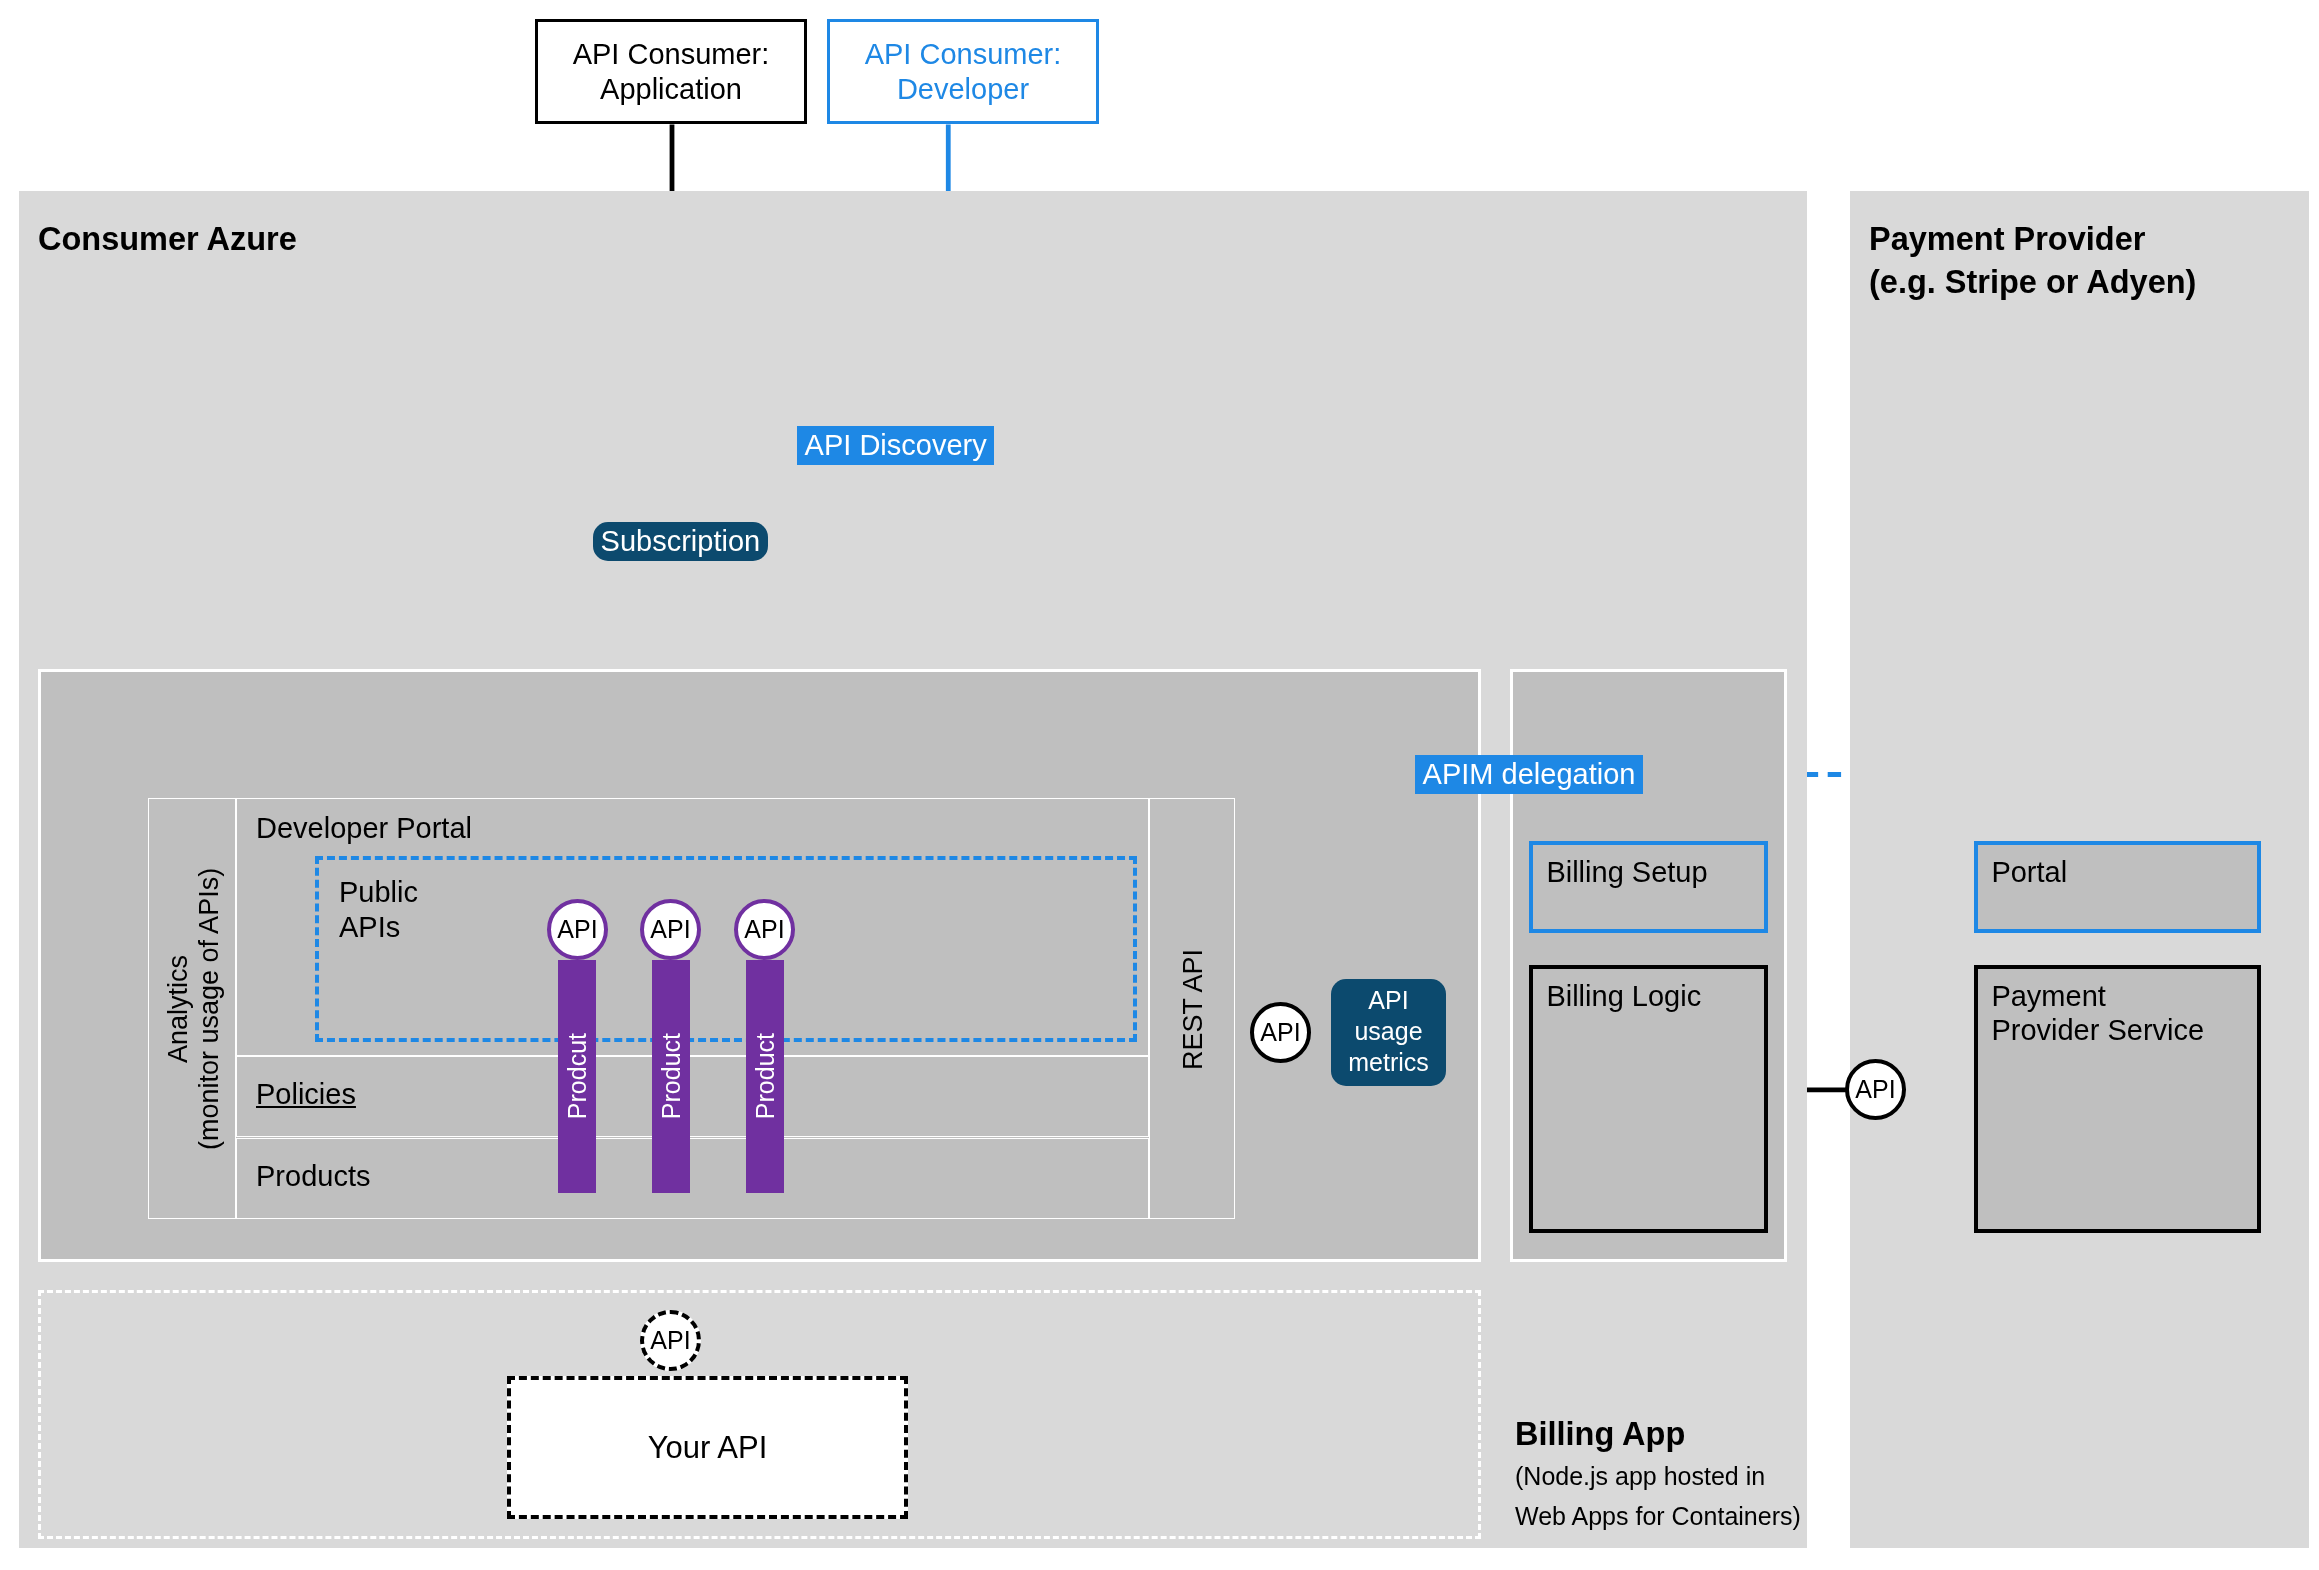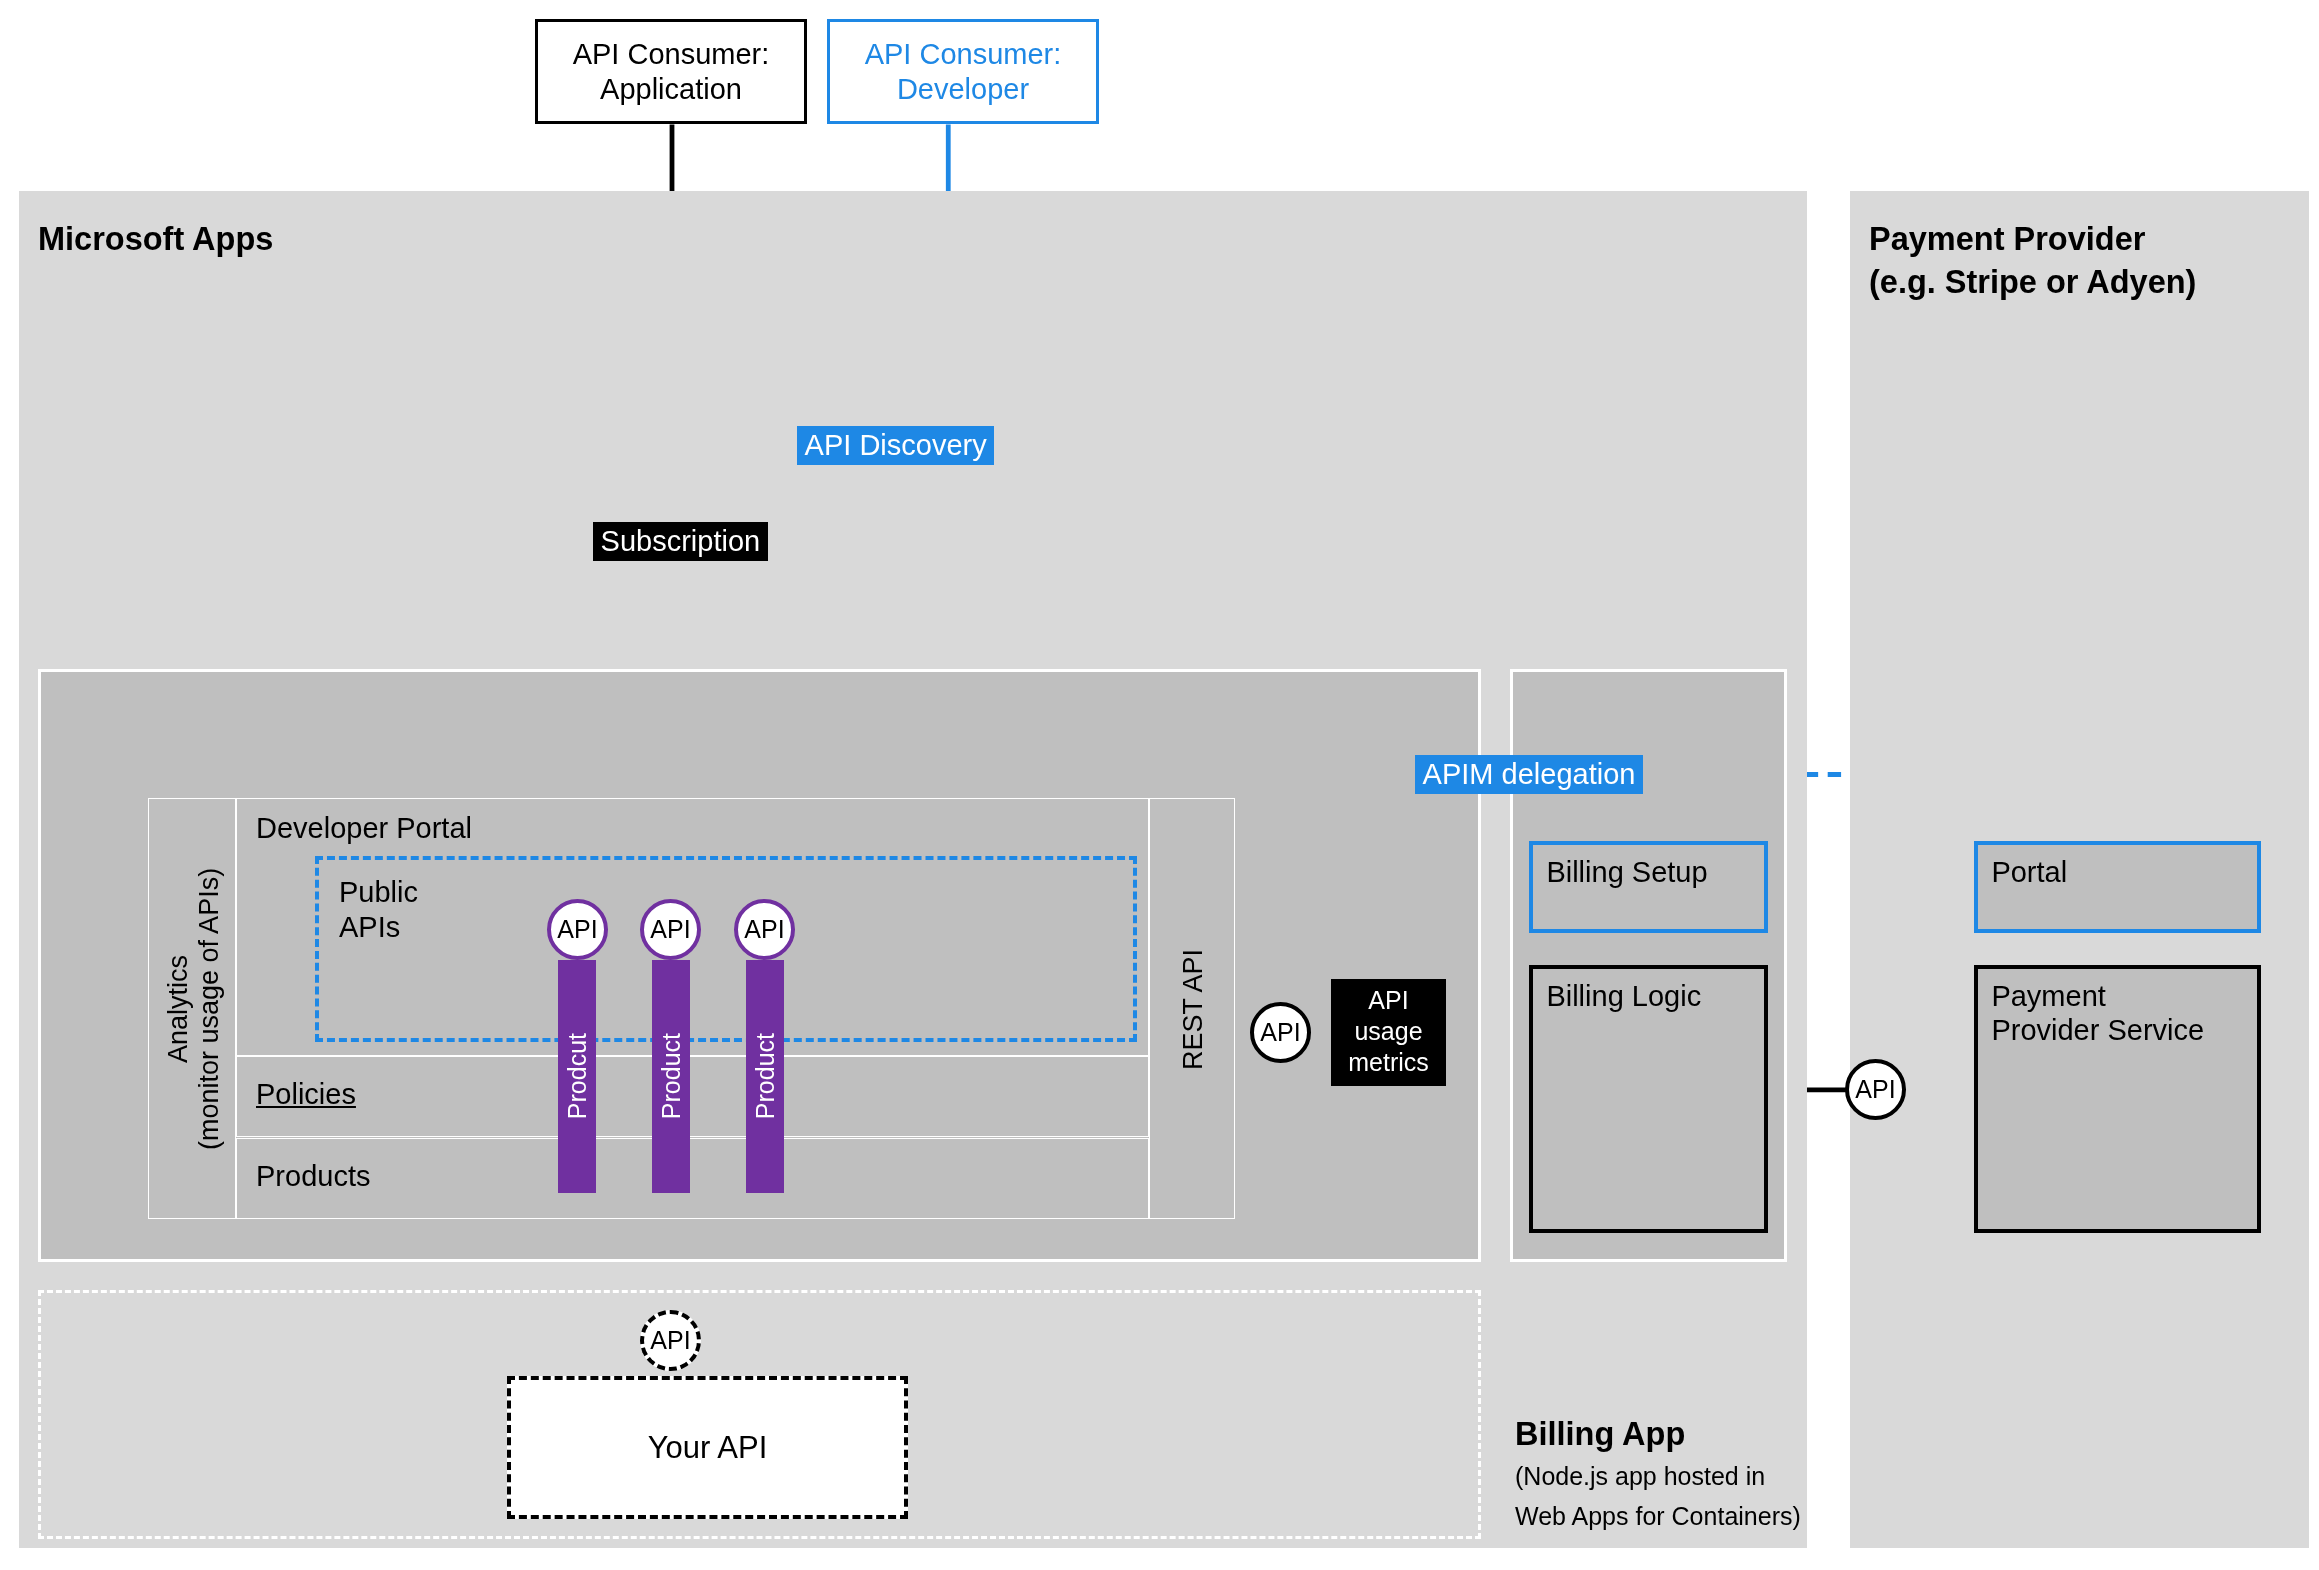--- a/index.html
+++ b/index.html
@@ -25,25 +25,26 @@
   }
   .label {
     position: absolute;
     font-size: 29px;
     line-height: 1.2;
   }
   .label.bold { font-weight: 700; font-size: 32.5px; }
   .label.small { font-size: 25px; }
   .tag-black {
     position: absolute;
-    background: #000000;
+    background: #0c4a6e;
     color: #fff;
     font-size: 29px;
     padding: 1.9px 7.6px;
     line-height: 1.2;
+    border-radius: 15px;
   }
   .tag-blue {
     position: absolute;
     background: #1e88e5;
     color: #fff;
     font-size: 29px;
     padding: 1.9px 7.6px;
     line-height: 1.2;
   }
   .api-circle {
@@ -129,21 +130,21 @@
     <div class="label" style="position:static;">API Consumer:</div>
     <div class="label" style="position:static;">Application</div>
   </div>
 
   <div class="box" style="left:827px; top:19px; width:272px; height:105px; text-align:center; padding-top:15.3px; border-color:#1e88e5;">
     <div class="label" style="position:static; color:#1e88e5;">API Consumer:</div>
     <div class="label" style="position:static; color:#1e88e5;">Developer</div>
   </div>
 
   <div class="panel" style="left:19px; top:191px; width:1788px; height:1357px;"></div>
-  <div class="label bold" style="left:38px; top:220px;">Microsoft Apps</div>
+  <div class="label bold" style="left:38px; top:220px;">Consumer Azure</div>
 
   <div class="panel" style="left:1850px; top:191px; width:459px; height:1357px;"></div>
   <div class="label bold" style="left:1869px; top:220px;">Payment Provider</div>
   <div class="label bold" style="left:1869px; top:263px;">(e.g. Stripe or Adyen)</div>
 
   <div style="position:absolute; left:38px; top:669px; width:1443px; height:593px; border:3.8px solid #fff; background:#bfbfbf;"></div>
 
   <div style="position:absolute; left:148px; top:798px; width:88px; height:421px; border:1.9px solid #fff; background:#bfbfbf;">
     <div class="vtext" style="position:absolute; left:7.6px; top:19px; height:382px; width:73px; font-size:27px; display:flex; align-items:center; justify-content:center; white-space:pre;"><span><span>Analytics</span>
 <span>(monitor usage of APIs)</span></span></div>

